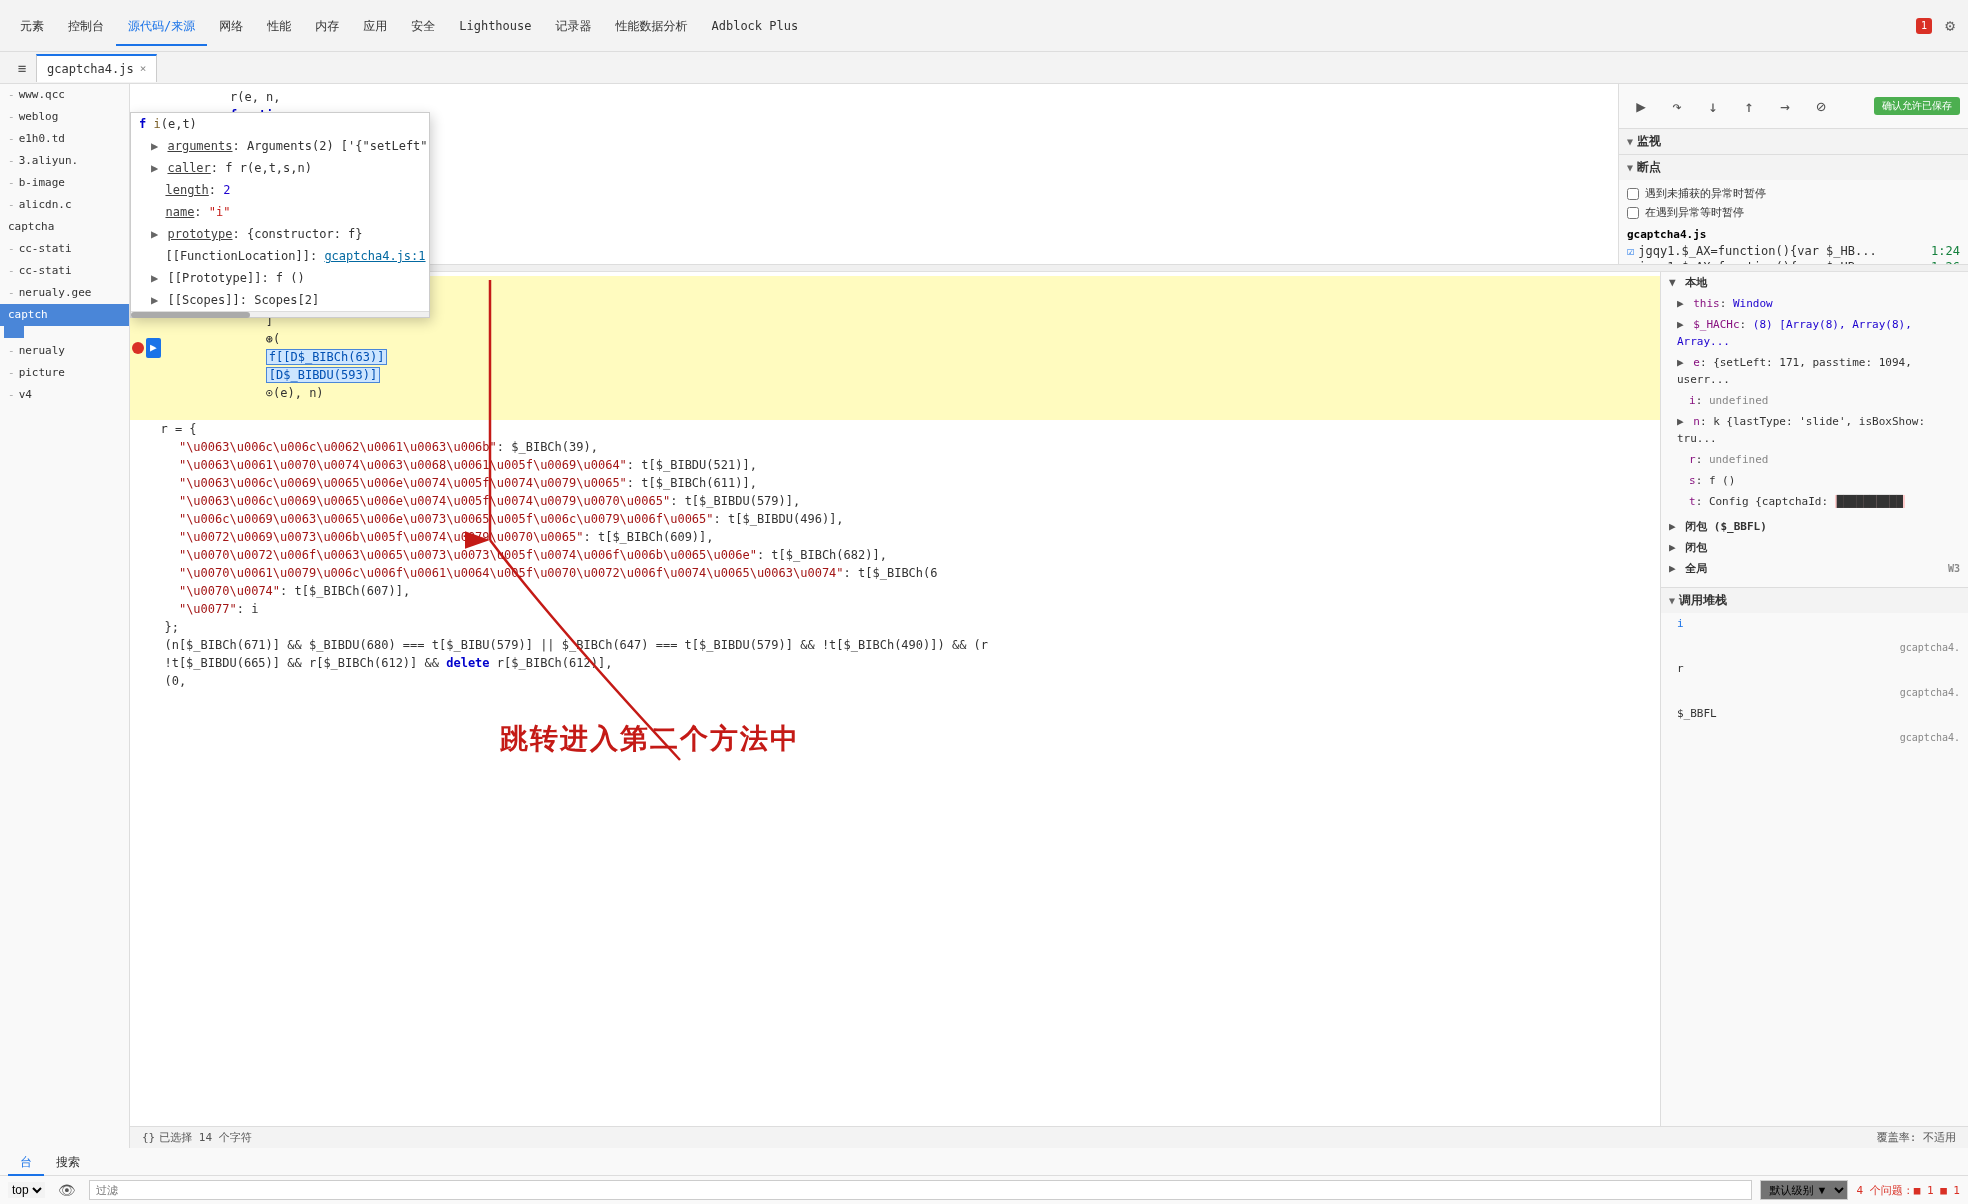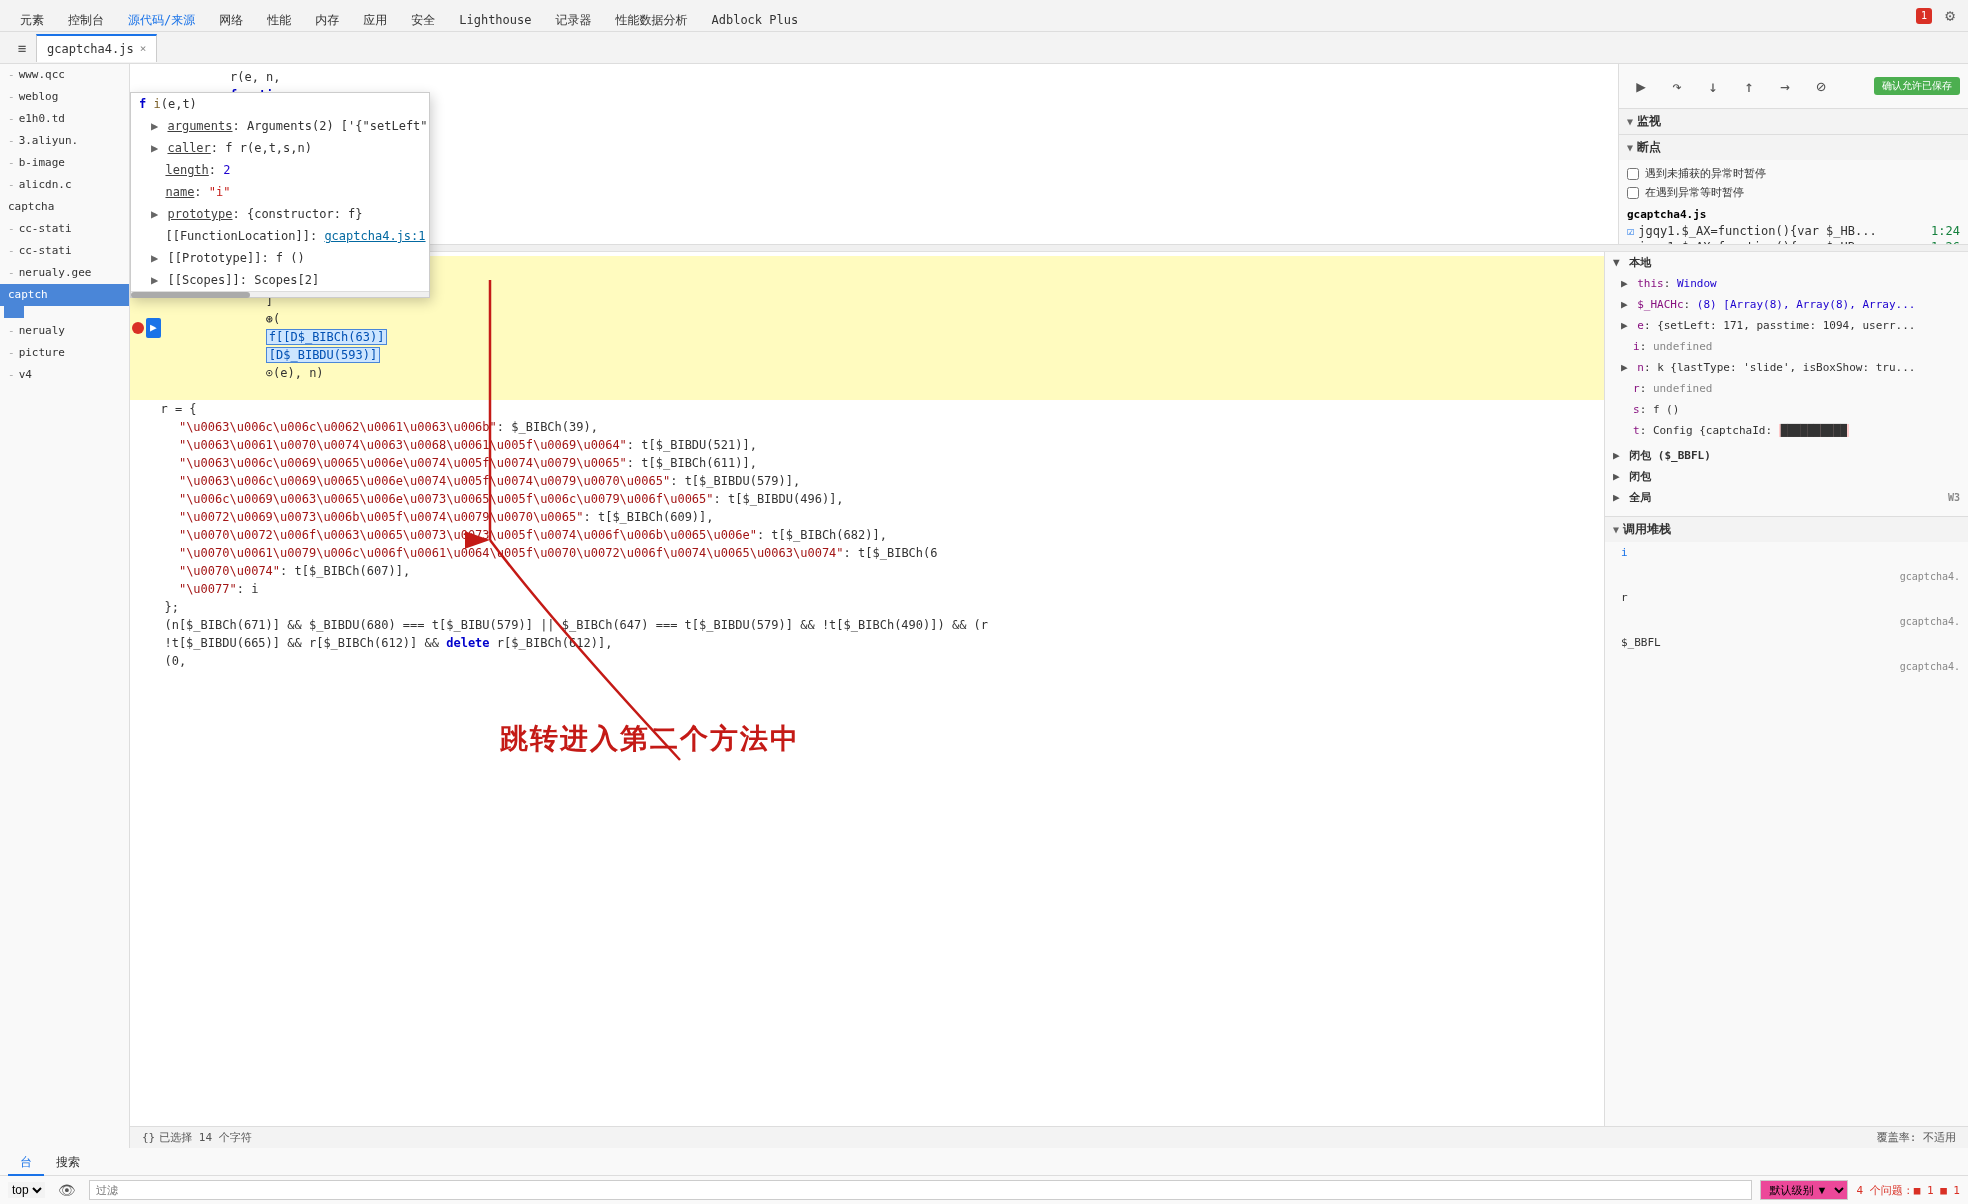--- a/index.html
+++ b/index.html
@@ -17,24 +17,25 @@
       width: 1968px;
       height: 1204px;
       background: #f9f9f9;
       display: flex;
       flex-direction: column;
       position: relative;
     }
 
     
     .top-toolbar {
-      height: 32px;
+      height: 52px;
       background: #f3f3f3;
       border-bottom: 1px solid #ddd;
       display: flex;
+      align-items: center;
       padding: 0 8px;
       gap: 0;
       flex-shrink: 0;
     }
 
     .toolbar-tab {
       padding: 0 12px;
       height: 40px;
       line-height: 40px;
       font-size: 12px;
@@ -382,21 +383,21 @@
       height: 20px;
       border: 1px solid #ccc;
       padding: 8px 6px;
       font-size: 11px;
       background: white;
     }
 
     .level-select {
       font-size: 11px;
       border: 1px solid #ccc;
-      background: #ec4899;
+      background: #737373;
       padding: 0 4px;
       height: 20px;
     }
 
     .error-count {
       font-size: 11px;
       color: #d93025;
       white-space: nowrap;
     }
 
@@ -667,21 +668,21 @@
             <span class="code-content" style="padding-left:20px;">&nbsp;&nbsp;(n[$_BIBCh(671)] &amp;&amp; $_BIBDU(680) === t[$_BIBU(579)] || $_BIBCh(647) === t[$_BIBDU(579)] &amp;&amp; !t[$_BIBCh(490)]) &amp;&amp; (r</span>
           </div>
           <div class="code-line">
             <span class="code-content" style="padding-left:20px;">&nbsp;&nbsp;!t[$_BIBDU(665)] &amp;&amp; r[$_BIBCh(612)] &amp;&amp; <span class="kw">delete</span> r[$_BIBCh(612)],</span>
           </div>
           <div class="code-line">
             <span class="code-content" style="padding-left:20px;">&nbsp;&nbsp;(0,</span>
           </div>
         </div>
 
-        <div style="width:364px; border-left:1px solid #ddd; background:#f9f9f9; font-size:11px; font-family:Consolas,monospace; overflow-y:auto; overflow-x:hidden;">
+        <div style="width:308px; border-left:1px solid #ddd; background:#f9f9f9; font-size:11px; font-family:Consolas,monospace; overflow-y:auto; overflow-x:hidden;">
 
           <div class="scope-item" style="font-weight:bold; padding-left:8px;">
             <span class="scope-toggle">▼</span> <span>本地</span>
           </div>
           <div class="scope-item">
             <span class="scope-toggle">▶</span>
             <span class="scope-key">this</span>: 
             <span class="scope-val">Window</span>
           </div>
           <div class="scope-item">

